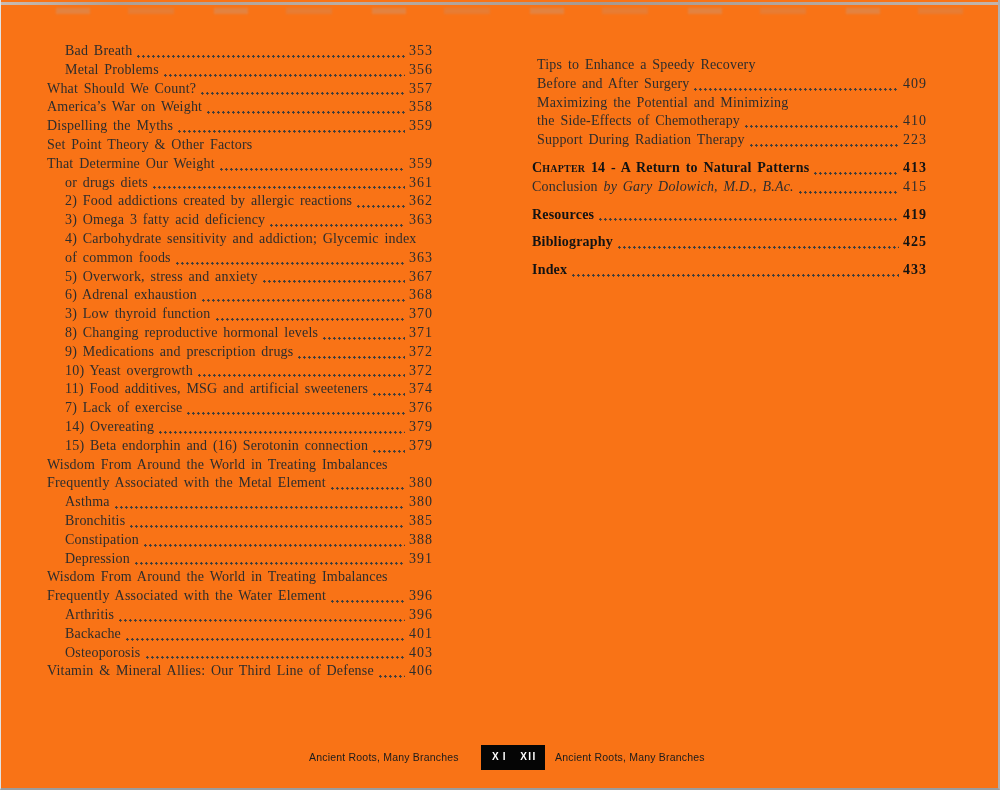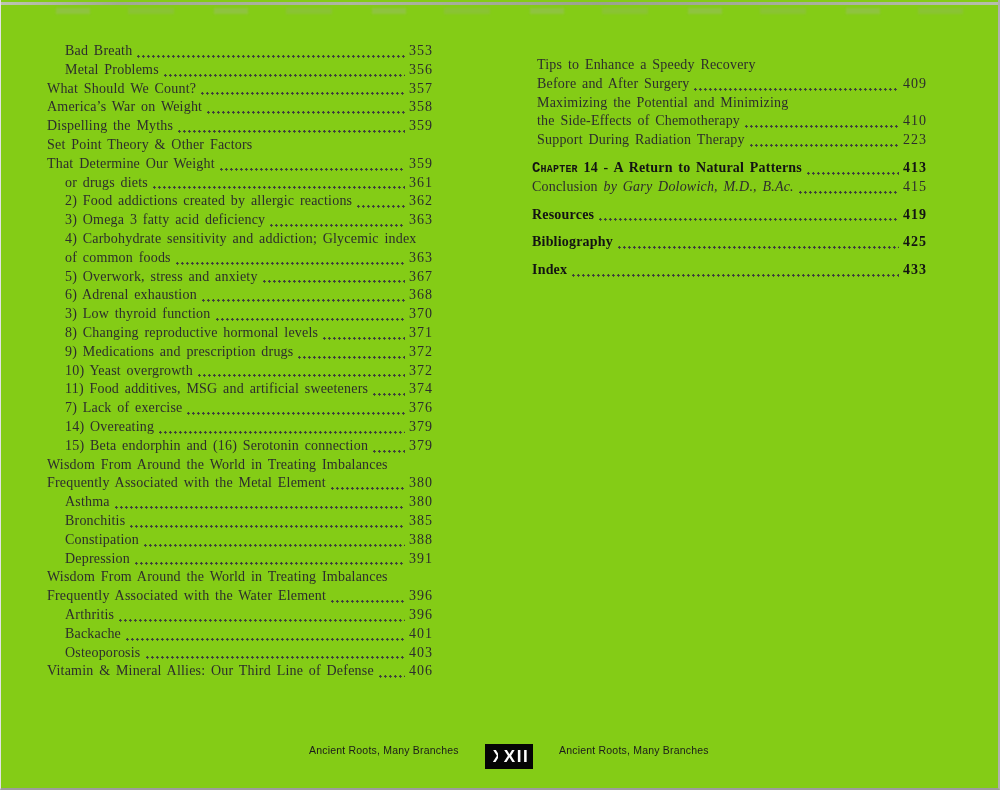--- a/index.html
+++ b/index.html
@@ -2,21 +2,21 @@
 <html><head>
 <meta charset="utf-8">
 <style>
   html, body { margin: 0; padding: 0; }
   body {
     width: 1000px; height: 790px; position: relative;
     background: #fbfbfb;
     font-family: "Liberation Serif", "DejaVu Serif", serif;
   }
   .page {
-    position: absolute; inset: 0; box-sizing: border-box; background: #84cc16;
+    position: absolute; inset: 0; box-sizing: border-box; background: #f97316;
     border-right: 2px solid #b0b0b0;
     border-bottom: 2px solid #9c9c9c;
     border-left: 1px solid #e3e3e3;
     overflow: hidden;
   }
   
   .top-line {
     position: absolute; top: 2px; left: 0; right: 0; height: 3px;
     background: linear-gradient(90deg,#c3c3c3,#a4a4a4 12%,#b3b3b3 35%,#9d9d9d 60%,#adadad 82%,#bcbcbc);
     opacity: .9;
@@ -46,40 +46,40 @@
   .ttext { white-space: nowrap; flex: 0 0 auto; }
   .leader {
     flex: 1 1 auto; min-width: 10px; align-self: stretch; margin: 0 4px 0 5px;
     background-image: radial-gradient(circle at 1.4px 1.4px, #3c3c3c 1.05px, rgba(0,0,0,0) 1.35px);
     background-size: 5px 3px; background-repeat: repeat-x;
     background-position: left bottom 3px;
   }
   .pnum { flex: 0 0 auto; letter-spacing: 1px; }
 
   .bold { font-weight: bold; color: #131313; }
-  .sc { font-variant: small-caps; font-family: Liberation Mono, monospace; }
+  .sc { font-variant: small-caps; }
   .it { font-style: italic; }
 
   
   .footer {
     position: absolute; top: 744px; left: 0; width: 1000px; height: 30px;
     font-family: "Liberation Sans", "DejaVu Sans", sans-serif;
     color: #1b1b1b;
   }
   .footer-left, .footer-right {
-    position: absolute; top: 0; display: flex; gap: 26px; height: 26px;
+    position: absolute; top: 0; display: flex; align-items: center; gap: 10px; height: 26px;
   }
   .footer-left  { left: 308px; }
   .footer-right { left: 497px; }
   .book-title { font-size: 10.5px; letter-spacing: .2px; white-space: nowrap; }
   .page-box {
     display: inline-flex; align-items: center; justify-content: center;
     min-width: 35px; height: 25px; box-sizing: border-box;
     background: #050505; color: #ffffff;
-    font-weight: bold; font-size: 17px; line-height: 1;
+    font-weight: bold; font-size: 10px; line-height: 1; margin-left: 12px;
   }
   .box-left  { letter-spacing: 4px; padding-left: 5px; }
   .box-right { letter-spacing: 1.5px; padding-left: 2px; }
 </style>
 </head>
 <body>
 
 <div class="page">
   <div class="top-line"></div>
   <div class="smudges"></div>

